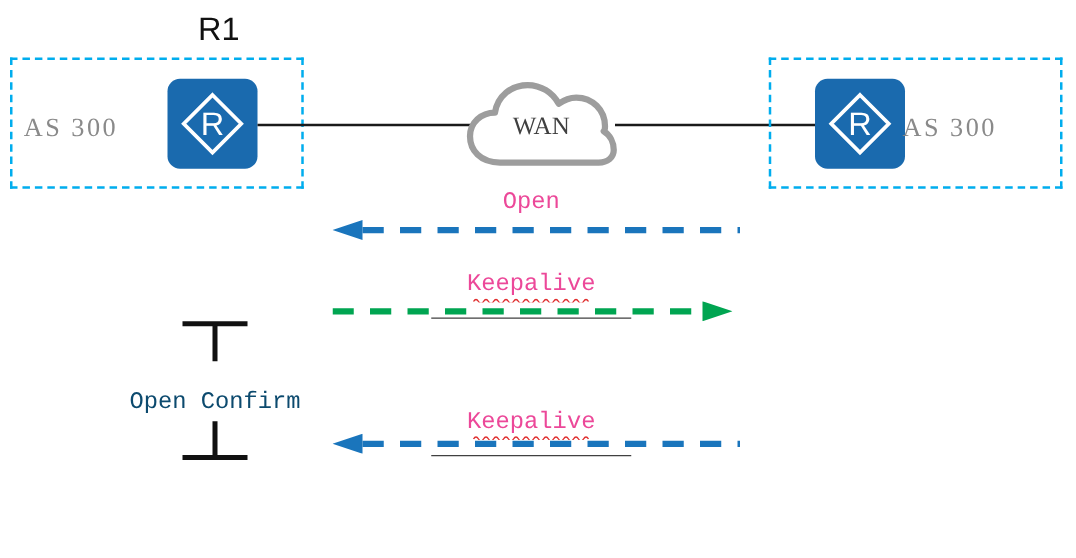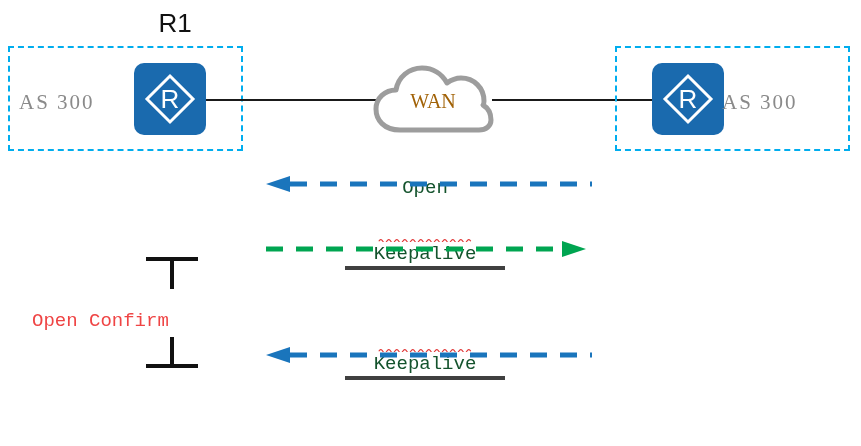--- a/index.html
+++ b/index.html
@@ -57,60 +57,59 @@
     height: 0;
     border-top: 2px solid #1a1a1a;
   }
 
   
   .cloud {
     position: absolute;
   }
   .cloud-text {
     position: absolute;
-    color: #a16207;
+    color: #404040;
     font-family: "Liberation Serif", "DejaVu Serif", serif;
     font-size: 20px;
     white-space: nowrap;
     text-align: center;
   }
 
   
   .msg-arrow {
     position: absolute;
   }
   .msg-label {
     position: absolute;
     font-family: "Liberation Mono", "DejaVu Sans Mono", monospace;
     font-size: 19px;
-    color: #14532d;
-    white-space: nowrap;
-    text-align: center;
-    margin-top: 27px;
+    color: #ec4899;
+    white-space: nowrap;
+    text-align: center;
   }
   .msg-label.underlined {
-    border-bottom: 4px solid #404040;
-    padding-bottom: 1px;
+    border-bottom: 1px solid #404040;
+    padding-bottom: 16px;
   }
   .spell-squiggle {
     position: absolute;
     height: 4px;
   }
 
   
   .bracket {
     position: absolute;
   }
   .state-label {
     position: absolute;
     font-family: "Liberation Mono", "DejaVu Sans Mono", monospace;
     font-size: 19px;
-    color: #ef4444;
-    white-space: nowrap;
-    text-align: left;
+    color: #0c4a6e;
+    white-space: nowrap;
+    text-align: center;
   }
 </style>
 </head>
 <body>
 
 <div id="canvas">
 
   <div class="router-name" style="left:130px; top:8px; width:90px;">R1</div>
 
   <div class="as-box" style="left:8px; top:46px; width:235px; height:105px;"></div>

